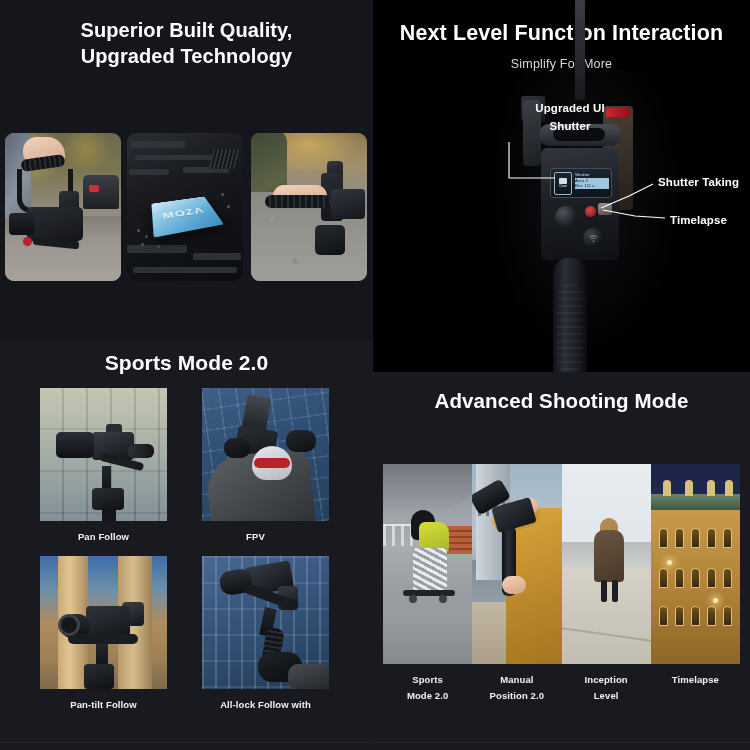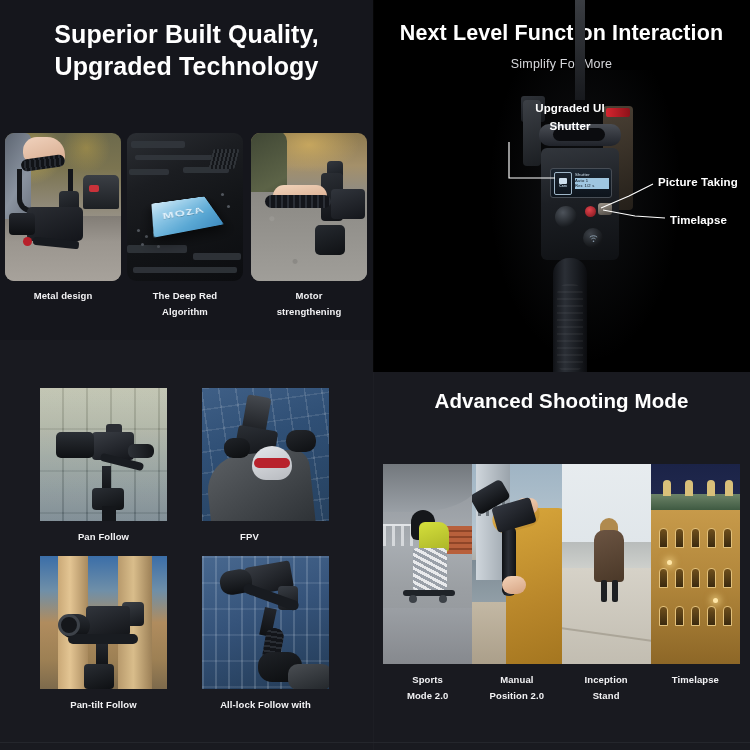--- a/index.html
+++ b/index.html
@@ -13,21 +13,21 @@
 
   
   .panel{ position:absolute; overflow:hidden; }
 
   
   #panel-quality{ left:0; top:0; width:373px; height:340px; background:#15161c; }
   .h1{
     color:#ffffff; font-weight:bold; text-align:center;
     letter-spacing:.1px; line-height:1.28;
   }
-  #panel-quality .h1{ font-size:25px; padding-top:18px; }
+  #panel-quality .h1{ font-size:20px; padding-top:18px; }
 
   .row3{ position:absolute; left:0; top:133px; width:373px; height:148px; }
   .cell3{ position:absolute; top:0; width:116px; height:148px; border-radius:9px; overflow:hidden; }
   .cell3:nth-child(1){ left:5px; }
   .cell3:nth-child(2){ left:127px; }
   .cell3:nth-child(3){ left:251px; }
 
   .caps3{ position:absolute; left:0; top:288px; width:373px; height:48px; }
   .cap{
     position:absolute; color:#f2f2f4; font-size:9.5px; font-weight:bold;
@@ -293,21 +293,21 @@
   .g-cell{ position:absolute; width:127px; height:133px; overflow:hidden; }
   .g-cell.c1{ left:40px;  top:0; }
   .g-cell.c2{ left:202px; top:0; }
   .g-cell.c3{ left:40px;  top:168px; }
   .g-cell.c4{ left:202px; top:168px; }
   .g-cap{
     position:absolute; color:#f2f2f4; font-size:9.5px; font-weight:bold;
     text-align:center; width:127px; letter-spacing:.1px;
   }
   .g-cap.p1{ left:40px;  top:143px; }
-  .g-cap.p2{ left:186px; top:143px; }
+  .g-cap.p2{ left:192px; top:143px; }
   .g-cap.p3{ left:40px;  top:311px; }
   .g-cap.p4{ left:202px; top:311px; }
 
   
   .ph-pan{
     width:100%; height:100%; position:relative;
     background:linear-gradient(180deg,#b9bda8 0%,#a7ad9c 30%,#8e9a96 58%,#6d7d86 100%);
   }
   .ph-pan:before{
     content:""; position:absolute; inset:0;
@@ -715,33 +715,20 @@
           <div class="g-top"></div>
           <div class="g-body"></div>
           <div class="g-cam"></div>
           <div class="g-base"></div>
           <div class="arm2"></div>
           <div class="grip"></div>
         </div>
       </div>
     </div>
 
-    <div class="caps3">
-      <div class="cap">
-        <span>Metal design</span>
-      </div>
-      <div class="cap">
-        <span>The Deep Red</span><br>
-        <span>Algorithm</span>
-      </div>
-      <div class="cap">
-        <span>Motor</span><br>
-        <span>strengthening</span>
-      </div>
-    </div>
   </div>
 
   <div class="panel" id="panel-function">
     <div class="h1">Next Level Function Interaction</div>
     <div class="h2">Simplify For More</div>
 
     <div class="fn-stage">
       <div class="glow"></div>
 
       <div class="gb gb-stalk"></div>
@@ -780,26 +767,27 @@
       <svg width="377" height="372" style="position:absolute;left:0;top:0;">
         <path class="lead" d="M120 142 L120 178 L166 178"></path>
         <path class="lead" d="M264 184 L240 196 L212 208"></path>
         <path class="lead" d="M276 218 L246 216 L214 210"></path>
       </svg>
 
       <div class="lbl" id="lbl-ui">
         <span>Upgraded UI</span><br>
         <span>Shutter</span>
       </div>
-      <div class="lbl" id="lbl-pic">Picture Taking</div>
+      <div class="lbl" id="lbl-pic">Shutter Taking</div>
       <div class="lbl" id="lbl-rec">Timelapse</div>
     </div>
   </div>
 
   <div class="panel" id="panel-sports">
+    <div class="h1">Sports Mode 2.0</div>
 
     <div class="grid2">
       <div class="g-cell c1">
         <div class="ph-pan">
           <div class="cam2hump"></div>
           <div class="cam2"></div>
           <div class="lens2"></div>
           <div class="roll"></div>
           <div class="rollarm"></div>
           <div class="stem"></div>
@@ -916,21 +904,21 @@
       <div>
         <span>Sports</span><br>
         <span>Mode 2.0</span>
       </div>
       <div>
         <span>Manual</span><br>
         <span>Position 2.0</span>
       </div>
       <div>
         <span>Inception</span><br>
-        <span>Stand</span>
+        <span>Level</span>
       </div>
       <div>
         <span>Timelapse</span>
       </div>
     </div>
   </div>
 
   <div class="mid-rule"></div>
   <div class="bottom-rule"></div>
 </div>

